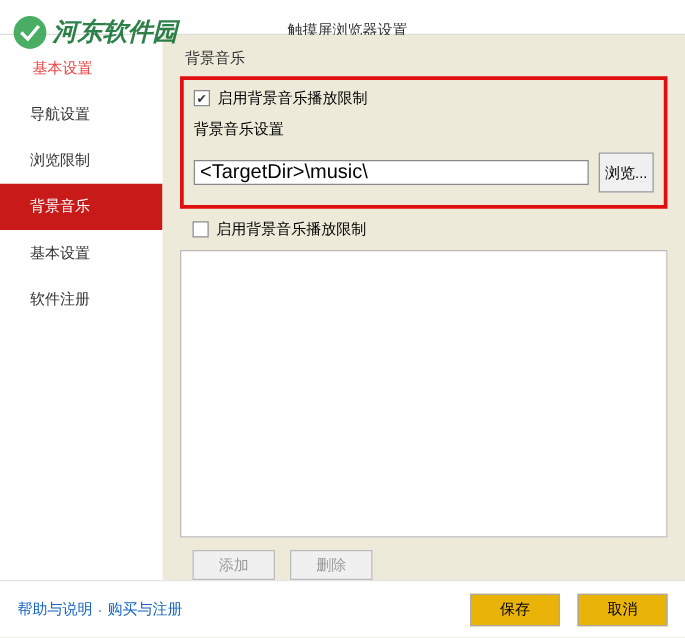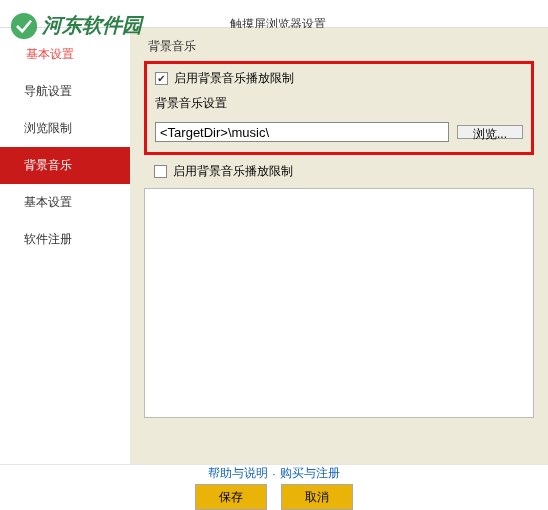--- a/index.html
+++ b/index.html
@@ -23,32 +23,32 @@
 .side-item.active { background: #c91a1a; color: #fff; }
 
 .main { flex: 1; background: #edead9; padding: 10px 14px; position: relative; }
 .section-title { color: #333; margin-bottom: 6px; padding-left: 4px; }
 .redbox { border: 3px solid #e01010; padding: 6px 8px 10px; background: #edead9; margin-bottom: 4px; }
 .checkbox-row { display: flex; align-items: center; gap: 6px; margin-bottom: 8px; }
 .checkbox { width: 13px; height: 13px; border: 1px solid #888; background: #fff; display: inline-flex; align-items: center; justify-content: center; font-size: 10px; color: #333; }
 .subtitle { margin: 4px 0 10px 0; }
 .path-row { display: flex; align-items: center; gap: 6px; }
 .path-label { white-space: nowrap; }
-.path-input { flex: 1; height: 20px; border: 1px solid #888; background: #fff; padding: 0 4px; font-size: 13px; }
-.browse-btn { height: 14px; padding: 0 15px; background: #f0f0f0; border: 1px solid #999; cursor: pointer; margin-left: 2px; }
+.path-input { flex: 1; height: 20px; border: 1px solid #888; background: #fff; padding: 0 4px; font-size: 16px; }
+.browse-btn { height: 32px; padding: 0 4px; background: #f0f0f0; border: 1px solid #999; cursor: pointer; margin-left: 2px; }
 
 .after-box { padding: 4px 0 0 10px; }
 .checkbox-row2 { display: flex; align-items: center; gap: 6px; }
 
 .list-area { margin-top: 8px; height: 230px; border: 1px solid #bbb; background: #fff; }
 
 .list-buttons { margin-top: 10px; display: flex; gap: 12px; padding-left: 10px; }
 .btn-disabled { height: 24px; width: 66px; border: 1px solid #bbb; background: #f0f0f0; color: #999; cursor: default; }
 
-.footer { height: 46px; background: #fff; border-top: 1px solid #e5e5e5; display: flex; align-items: center; justify-content: space-between; padding: 0 14px; flex-direction: column; }
+.footer { height: 46px; background: #fff; border-top: 1px solid #e5e5e5; display: flex; align-items: center; justify-content: space-between; padding: 0 14px; }
 .footer-left { display: flex; gap: 4px; align-items: center; }
 .footer-link { color: #1565c0; cursor: pointer; }
 .footer-sep { color: #1565c0; }
 .footer-right { display: flex; gap: 14px; }
 .foot-btn { height: 26px; width: 72px; border: 1px solid #aaa; background: #eab308; cursor: pointer; }
 </style>
 </head>
 <body>
 
 <div class="titlebar">
@@ -98,20 +98,24 @@
 
     <div class="after-box">
       <div class="checkbox-row2">
         <span class="checkbox"></span>
         <span>启用背景音乐播放限制</span>
       </div>
     </div>
 
     <div class="list-area"></div>
 
+    <div class="list-buttons">
+      <button class="btn-disabled">添加</button>
+      <button class="btn-disabled">删除</button>
+    </div>
   </div>
 </div>
 
 <div class="footer">
   <div class="footer-left">
     <span class="footer-link">帮助与说明</span>
     <span class="footer-sep">·</span>
     <span class="footer-link">购买与注册</span>
   </div>
   <div class="footer-right">

